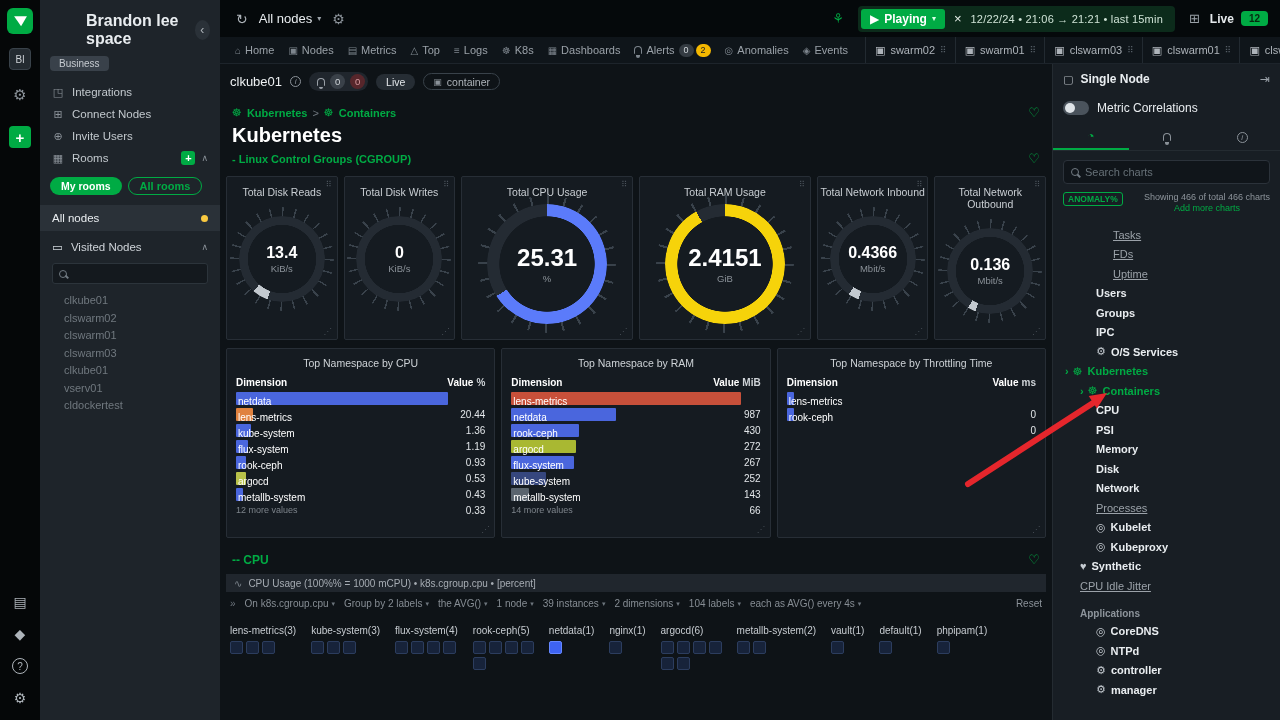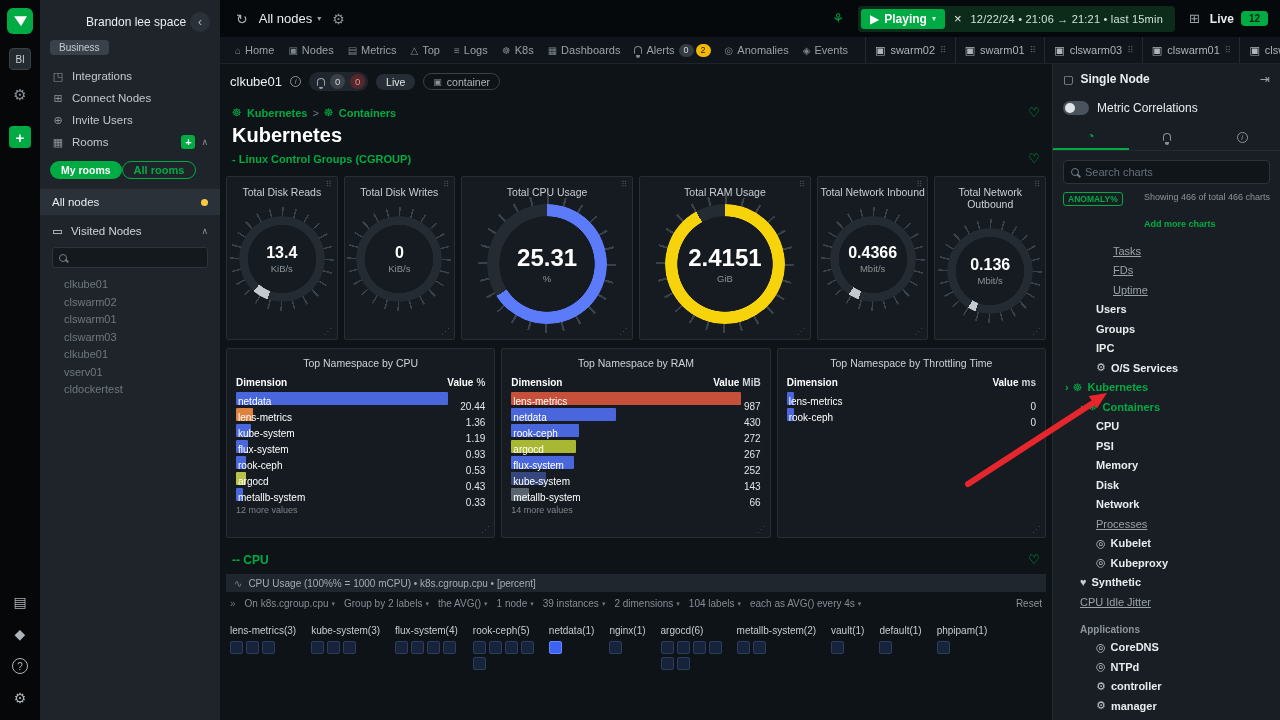--- a/index.html
+++ b/index.html
@@ -18,33 +18,33 @@
   .rail-add { width:22px; height:22px; background:var(--green); border-radius:4px; color:#fff;
     font-size:15px; font-weight:700; display:flex; align-items:center; justify-content:center; margin-top:22px; }
   .rail-bottom { margin-top:auto; display:flex; flex-direction:column; align-items:center;
     gap:16px; padding-bottom:14px; color:#aeb4ba; font-size:14px; }
   .help-circ { width:16px; height:16px; border:1.5px solid #aeb4ba; border-radius:50%; font-size:10px;
     display:flex; align-items:center; justify-content:center; }
 
   
   .sidebar { position:absolute; left:40px; top:0; width:180px; height:720px; background:#1e242a; padding-top:12px; }
   .space-row { display:flex; align-items:center; justify-content:space-between; padding:0 10px; }
-  .space-name { font-size:12px; font-weight:400; color:#e9edf0;padding-left:36px; }
+  .space-name { font-size:16px; font-weight:700; color:#e9edf0;padding-left:36px; }
   .collapse-btn { width:20px; height:20px; border-radius:50%; background:#2a3138; color:#aeb4ba;
     display:flex; align-items:center; justify-content:center; font-size:12px; }
   .plan { display:inline-block; margin:8px 0 0 10px; background:#39414a; color:#c6cbd0;
     font-size:10px; padding:2px 9px; border-radius:4px; }
   .side-menu { margin-top:10px; }
   .smi { display:flex; align-items:center; gap:8px; height:22px; padding:0 12px; font-size:11.5px; color:#c2c8cd; }
   .smi .sico { color:#8b9299; font-size:11px; width:12px; text-align:center; }
   .smi .right { margin-left:auto; display:flex; gap:6px; align-items:center; }
   .mini-add { width:14px; height:14px; background:var(--green); border-radius:3px; color:#fff;
     font-size:11px; line-height:14px; text-align:center; font-weight:700; }
   .chev { color:#8b9299; font-size:9px; }
-  .room-tabs { display:flex; margin:8px 10px 0; }
+  .room-tabs { display:flex; gap:6px; margin:8px 10px 0; }
   .pill-filled { background:var(--green); color:#fff; font-size:10.5px; padding:3px 11px; border-radius:12px; font-weight:700; }
   .pill-outline { border:1px solid var(--green); color:var(--green); font-size:11px; padding:2px 11px; border-radius:12px; font-weight:700; }
   .active-room { margin-top:10px; height:26px; background:#2a3138; display:flex; align-items:center;
     justify-content:space-between; padding:0 12px; font-size:11.5px; color:#e9edf0; }
   .ydot { width:7px; height:7px; border-radius:50%; background:#f9c940; }
   .visited { display:flex; align-items:center; gap:8px; height:24px; padding:0 12px; margin-top:4px;
     font-size:11.5px; color:#cfd4d9; }
   .side-search { margin:4px 12px 0; height:21px; background:#14191e; border:1px solid #2c343b;
     border-radius:3px; display:flex; align-items:center; padding:0 6px; gap:5px; }
   .side-search input { background:transparent; border:none; outline:none; width:100%; color:#aeb4ba; font-size:10px; font-family:inherit; }
@@ -135,21 +135,21 @@
   .ctr { top:4px; right:5px; } .cbr { bottom:3px; right:5px; }
 
   .tablerow { display:flex; gap:6px; margin:8px 6px 0; }
   .tcard { position:relative; flex:1; background:#151b21; border:1px solid #272e36; border-radius:2px; height:190px; padding:6px 9px; }
   .ttitle { text-align:center; font-size:10.5px; color:#ced3d7; margin:2px 0 8px; }
   .thead { display:flex; justify-content:space-between; font-size:10px; font-weight:700; color:#fff; margin-bottom:3px; }
   .thead .unit { color:#cfd4d8; margin-left:3px; }
   .trrow { position:relative; height:15px; margin-bottom:1px; }
   .trbar { position:absolute; left:0; top:1px; bottom:1px; border-radius:1px; }
   .trlabel { position:relative; z-index:1; font-size:10px; color:#fff; line-height:15px; padding-left:2px; }
-  .trvalue { position:absolute; right:0; top:8px; z-index:1; font-size:10px; color:#e2e6e9; line-height:15px;margin-left:10px; }
+  .trvalue { position:absolute; right:0; top:16px; z-index:1; font-size:10px; color:#e2e6e9; line-height:15px;margin-left:10px; }
   .tfoot { font-size:9px; color:#7d848b; margin-top:3px; }
 
   .cpuhead { display:flex; justify-content:space-between; align-items:center; margin:14px 12px 0; }
   .cpuhead .label { font-size:12px; font-weight:700; color:var(--green); }
   .charttitle { margin:7px 6px 0; height:18px; background:#20262d; display:flex; align-items:center; gap:6px;
     padding:0 8px; font-size:10px; color:#a6acb3; }
   .charttitle .cicon { color:#7d858d; font-size:10px; }
   .toolbar { margin:4px 6px 0; display:flex; align-items:center; gap:9px; font-size:10px; color:#868d94; padding:2px 4px; }
   .tb-item { display:inline-flex; align-items:center; gap:3px; flex:none; }
   .tb-caret { font-size:7px; color:#6d757d; }
@@ -174,21 +174,21 @@
   .rp-tabs { height:27px; display:flex; border-bottom:1px solid #242b31; margin-top:2px; }
   .rp-tab { flex:1; display:flex; align-items:center; justify-content:center; color:#8b9299; font-size:12px; }
   .rp-tab.active { color:var(--green); border-bottom:2px solid var(--green); }
   .rp-search { margin:9px 10px 0; height:24px; background:#10151a; border:1px solid #2b323a; border-radius:4px;
     display:flex; align-items:center; gap:6px; padding:0 7px; }
   .rp-search input { background:transparent; border:none; outline:none; color:#aeb4ba; font-size:11px; width:100%; font-family:inherit; }
   .rp-search input::placeholder { color:#667077; }
   .rp-meta { display:flex; justify-content:space-between; margin:8px 10px 0; align-items:flex-start; }
   .anomaly { font-size:8.5px; color:var(--green); border:1px solid var(--green); border-radius:3px; padding:1px 4px; font-weight:700; }
   .rp-showing { font-size:9px; color:#8d949b; text-align:right; }
-  .rp-add { font-size:9px; color:var(--green); text-align:left; margin-top:17px; font-weight:700; }
+  .rp-add { font-size:9px; color:var(--green); text-align:center; margin-top:1px; font-weight:400; }
   .rp-tree { margin-top:12px; overflow:hidden; }
   .tree-item { display:flex; align-items:center; height:19.5px; font-size:11px; }
   .lv0 { padding-left:12px; } .lv1 { padding-left:27px; } .lv2 { padding-left:43px; } .lv3 { padding-left:60px; }
   .st-plain { color:#9ba2a9;text-decoration:underline; }
   .st-bold { color:#e9edf0; font-weight:700; }
   .st-green { color:var(--green); font-weight:700; }
   .st-section { color:#8d949b; font-weight:700; font-size:10px; margin-top:10px; height:16px; }
   .tree-icon { margin-right:5px; font-size:11px; color:#c6ccd2; }
   .st-green .tree-icon { color:var(--green); }
   .tree-chev { margin-right:4px; font-size:11px; font-weight:700; }

